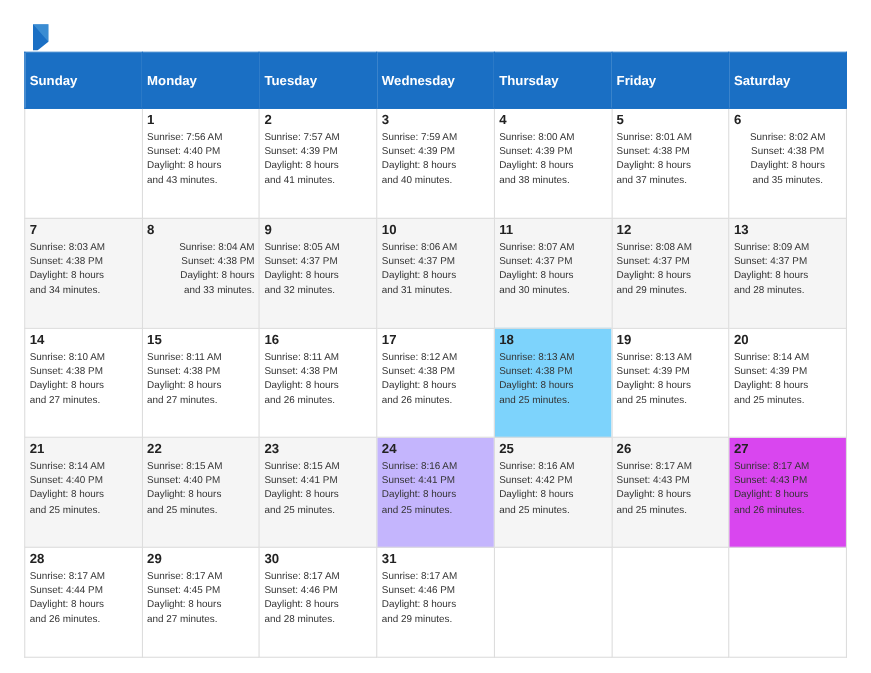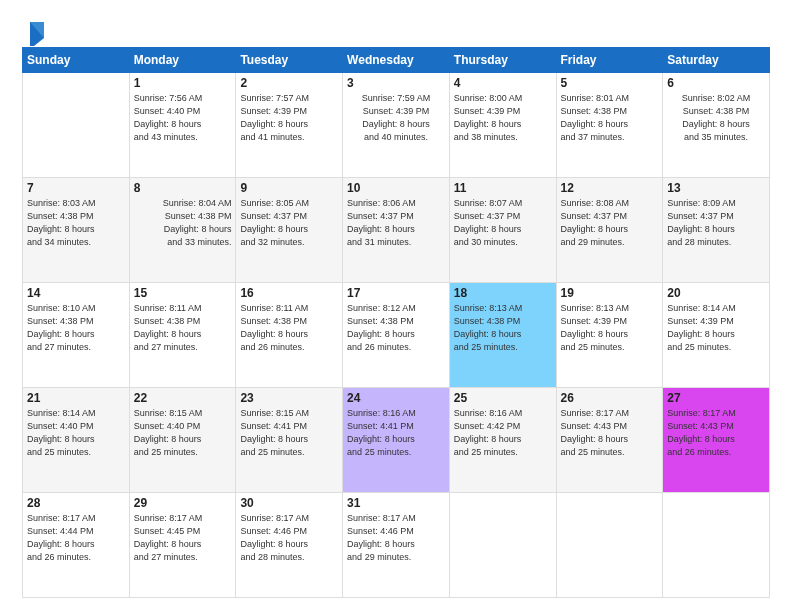--- a/index.html
+++ b/index.html
@@ -58,21 +58,21 @@
       flex: 1;
       border-collapse: collapse;
       width: 100%;
       table-layout: fixed;
     }
     .calendar th {
       background: #1a6fc4;
       color: #fff;
       font-size: 12px;
       font-weight: bold;
-      padding: 5px 4px;
+      padding: 18px 4px;
       text-align: left;
       border: 1px solid #1a6fc4;
     }
     .calendar td {
       border: 1px solid #ddd;
       vertical-align: top;
       padding: 3px 4px;
       font-size: 9.5px;
       color: #333;
       background: #fff;
@@ -151,21 +151,21 @@
           </td>
           <td style="background: rgb(255, 255, 255);">
             <span class="day-num">2</span>
             <div class="cell-info" style="white-space: pre-line;">Sunrise: 7:57 AM
 Sunset: 4:39 PM
 Daylight: 8 hours
 and 41 minutes.</div>
           </td>
           <td style="background: rgb(255, 255, 255);">
             <span class="day-num">3</span>
-            <div class="cell-info" style="white-space: pre-line; text-align: center;">Sunrise: 7:59 AM
+            <div class="cell-info" style="white-space: pre-line;">Sunrise: 7:59 AM
 Sunset: 4:39 PM
 Daylight: 8 hours
 and 40 minutes.</div>
           </td>
           <td style="background: rgb(255, 255, 255);">
             <span class="day-num">4</span>
             <div class="cell-info" style="white-space: pre-line;">Sunrise: 8:00 AM
 Sunset: 4:39 PM
 Daylight: 8 hours
 and 38 minutes.</div>

